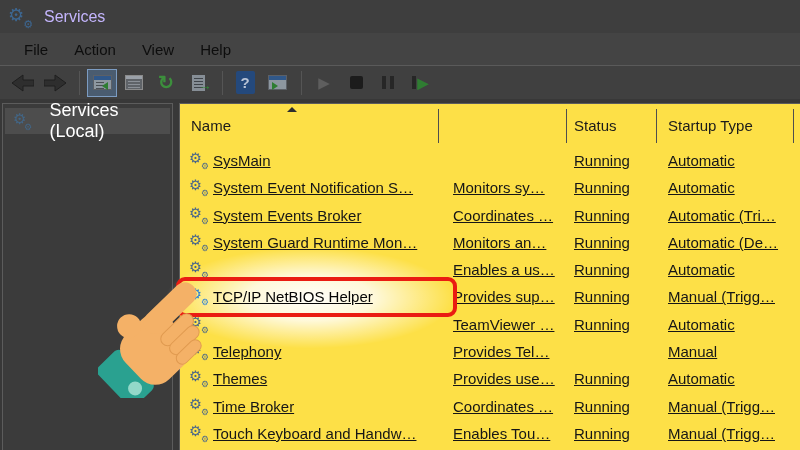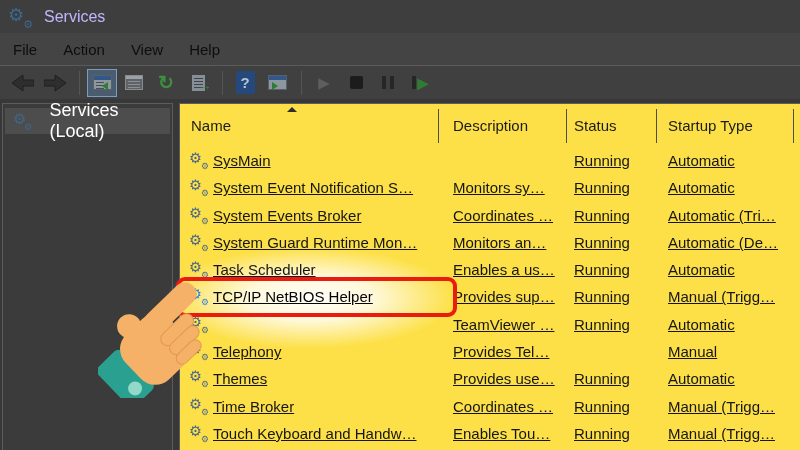--- a/index.html
+++ b/index.html
@@ -11,21 +11,21 @@
   }
   
   .titlebar{height:33px;background:#3e3e3e;display:flex;align-items:center;padding-left:8px;}
   .title-text{margin-left:12px;font-size:16px;color:#c4b5fd;}
   
   .gear{position:relative;display:inline-block;width:24px;height:22px;line-height:1;}
   .gear .g1{position:absolute;left:0;top:0;font-size:18px;}
   .gear .g2{position:absolute;right:-1px;bottom:-2px;font-size:11px;}
   .title-gear{color:#3d6690;}
   
-  .menubar{height:32px;background:#444444;border-bottom:1px solid #5a5a5a;display:flex;align-items:center;padding-left:13px;}
+  .menubar{height:32px;background:#444444;border-bottom:1px solid #5a5a5a;display:flex;align-items:center;padding-left:24px;}
   .menu-item{font-size:15px;color:#0d0d0d;margin-right:26px;}
   
   .toolbar{height:33px;background:#404040;display:flex;align-items:center;padding-left:8px;}
   .tb-sep{width:1px;height:24px;background:#555;margin:0 7px;}
   .tb-btn{width:30px;height:28px;display:flex;align-items:center;justify-content:center;margin-right:2px;box-sizing:border-box;}
   .tb-btn.selected{background:#4a5c70;border:1px solid #7c9cc2;}
   .mini-win{width:19px;height:15px;background:#8d97a0;border:1px solid #5c6066;box-sizing:border-box;position:relative;}
   .mini-win .hdr{height:4px;background:#30588a;}
   .mini-win .tri-left{position:absolute;right:3px;top:6px;width:0;height:0;border-top:4px solid transparent;border-bottom:4px solid transparent;border-right:6px solid #2e7d32;}
   .mini-win .tri-right{position:absolute;left:3px;top:6px;width:0;height:0;border-top:4px solid transparent;border-bottom:4px solid transparent;border-left:6px solid #2e7d32;}
@@ -174,21 +174,20 @@
         </span>
       <span class="side-label">Services (Local)</span>
     </div>
   </div>
 
   <div class="mainpanel">
     <div class="glow"></div>
 
     <div class="lv-header">
       <span class="hcell h-name">Name</span>
-      <span class="hcell h-desc">Description</span>
       <span class="hcell h-startup">Startup Type</span>
       <span class="hcell h-status">Status</span>
       <span class="sort-caret"></span>
       <span class="hsep hsep1"></span>
       <span class="hsep hsep2"></span>
       <span class="hsep hsep3"></span>
       <span class="hsep hsep4"></span>
     </div>
 
     <div class="rows">
@@ -233,21 +232,20 @@
     <span class="cell c-desc">Monitors an…</span>
     <span class="cell c-status">Running</span>
     <span class="cell c-startup">Automatic (De…</span>
   </div>
 
   <div class="row">
     <span class="gear row-gear">
             <span class="g1">⚙</span>
             <span class="g2">⚙</span>
           </span>
-    <span class="cell c-name">Task Scheduler</span>
     <span class="cell c-desc">Enables a us…</span>
     <span class="cell c-status">Running</span>
     <span class="cell c-startup">Automatic</span>
   </div>
 
   <div class="row hl">
     <span class="gear row-gear">
             <span class="g1">⚙</span>
             <span class="g2">⚙</span>
           </span>

